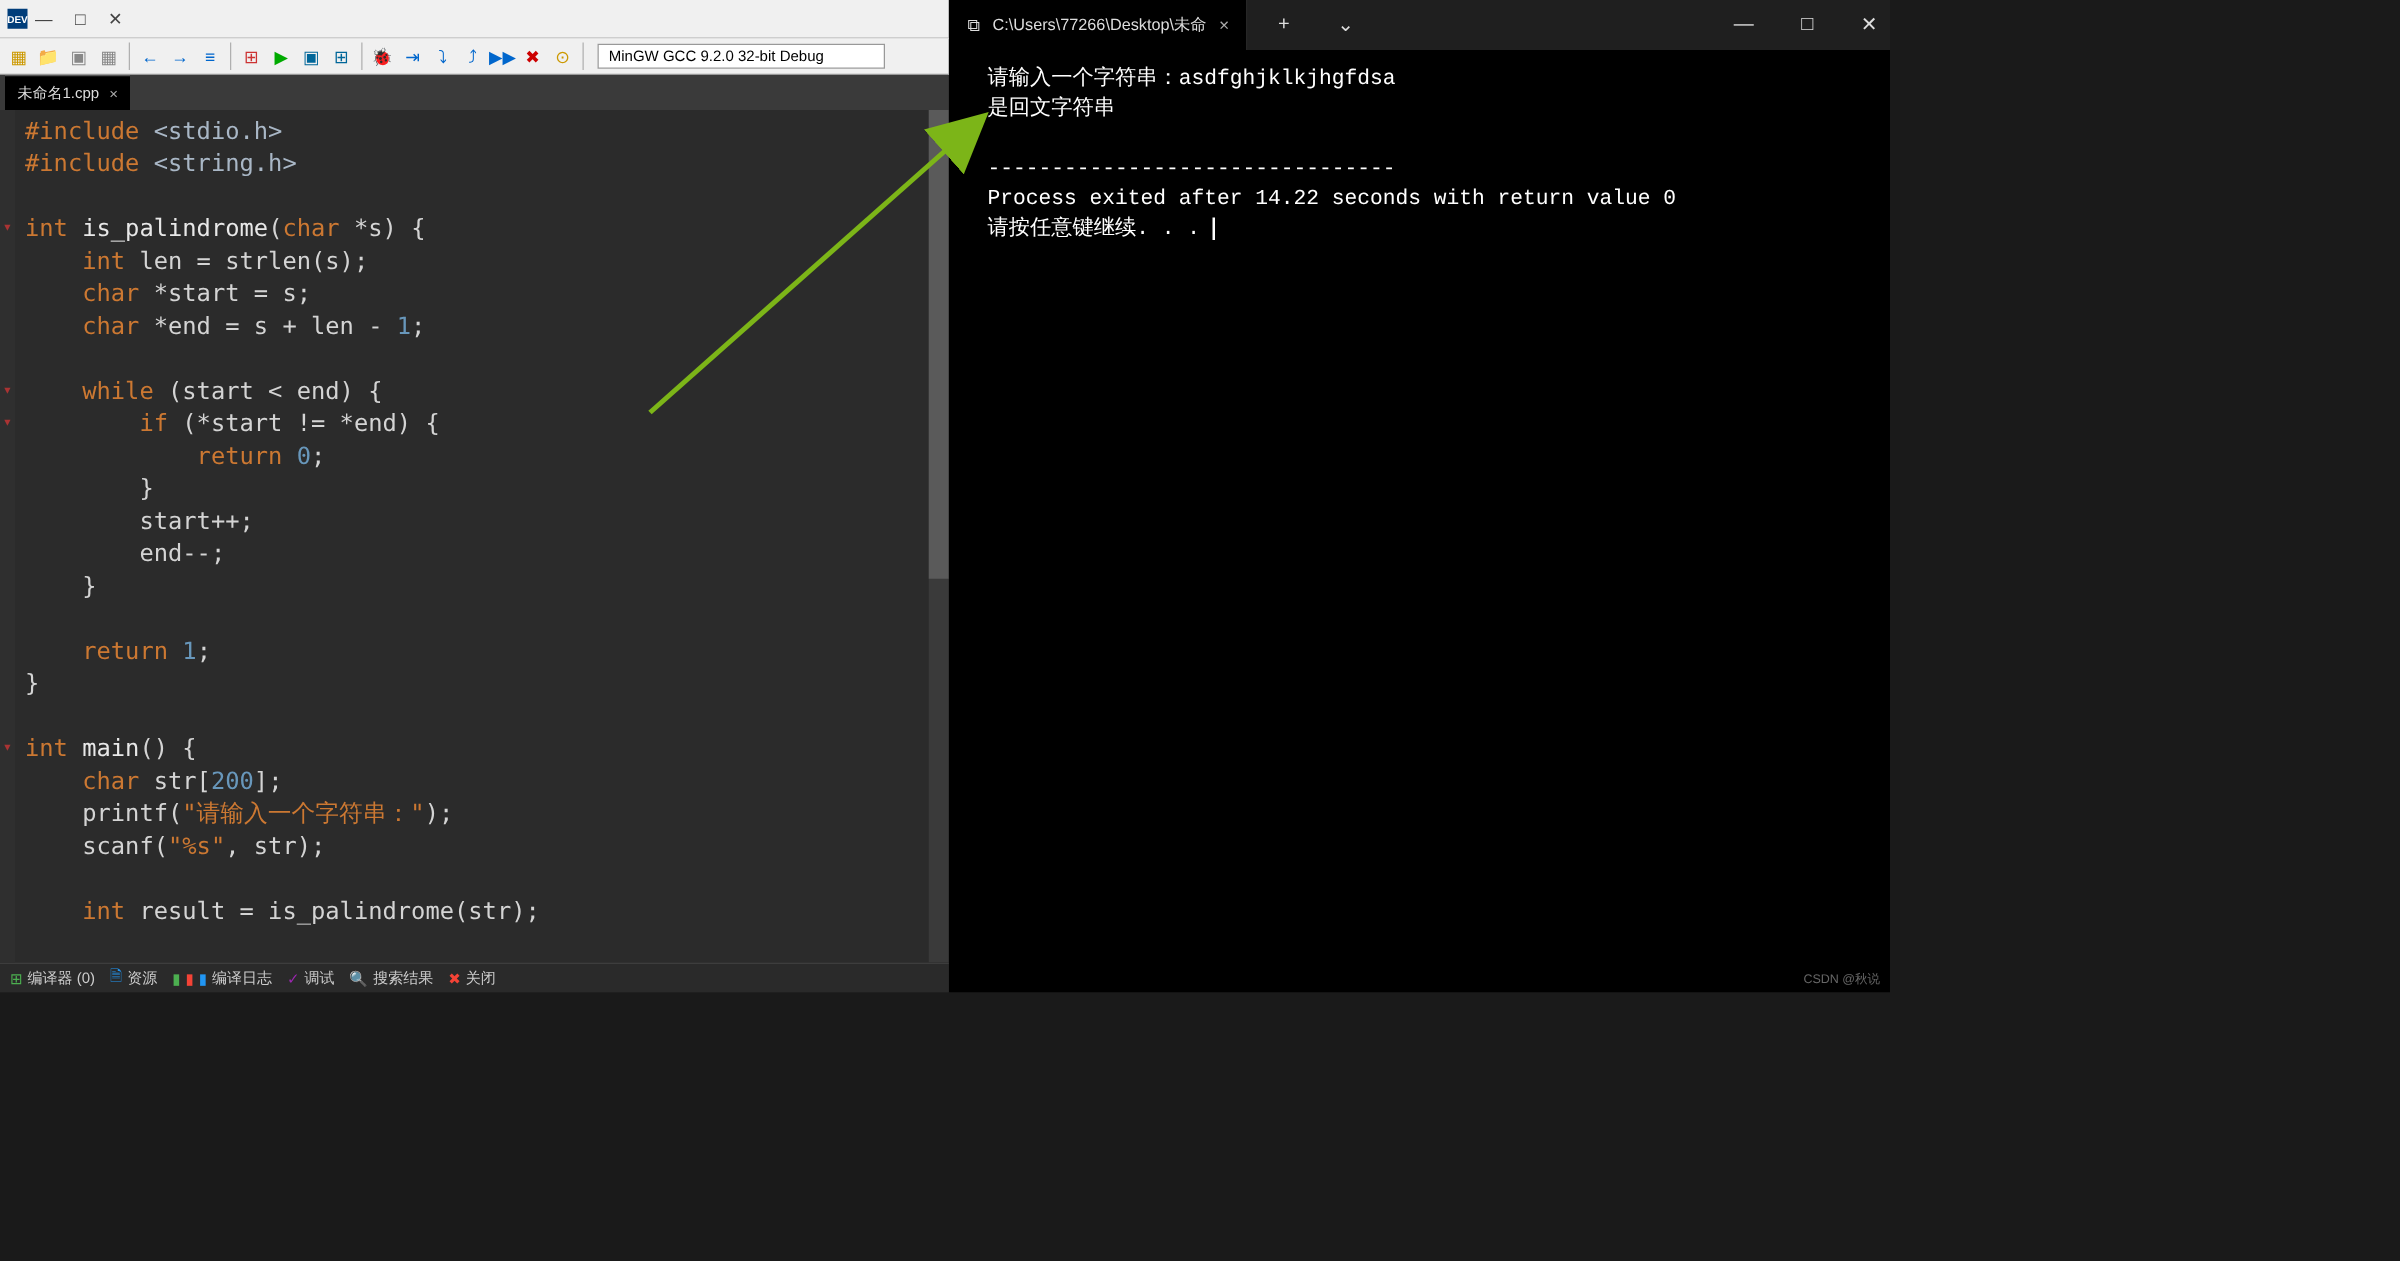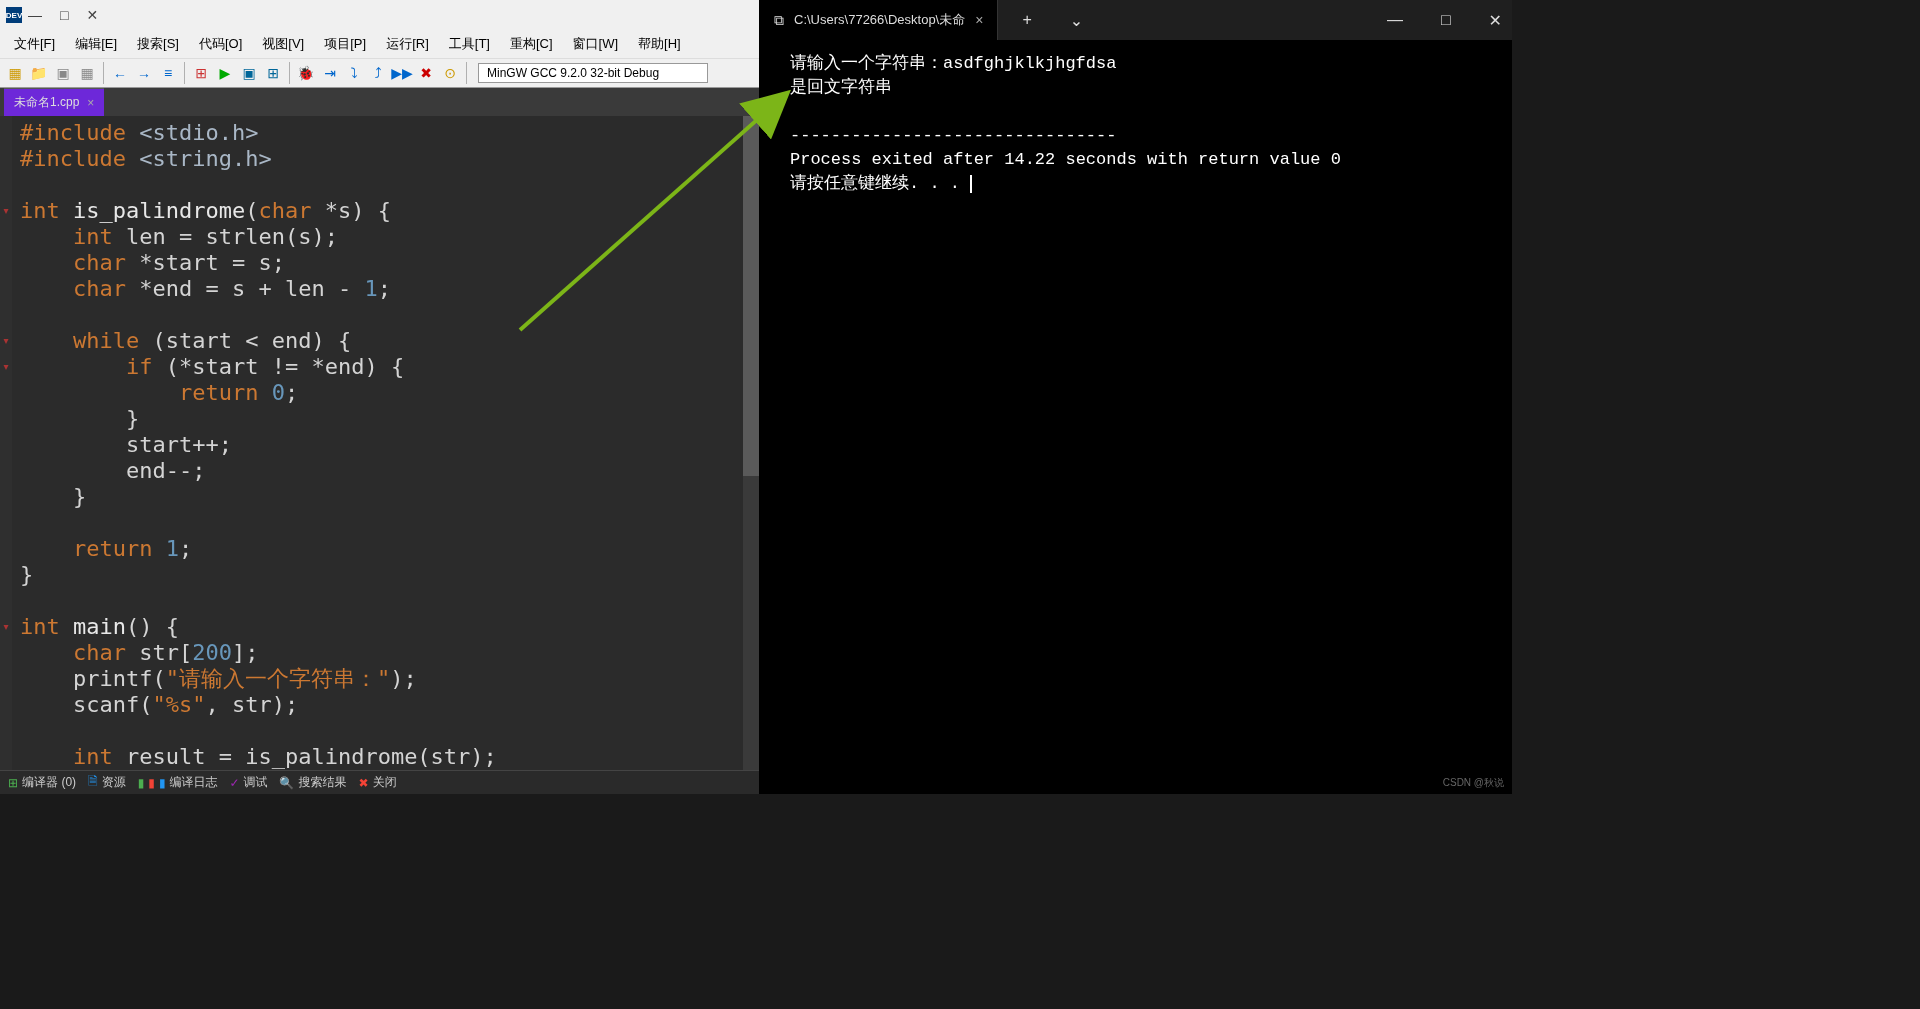--- a/index.html
+++ b/index.html
@@ -19,27 +19,27 @@
 .titlebar .title { flex: 1; }
 .titlebar .winbtns { display: flex; gap: 18px; color: #444; font-size: 14px; }
 .titlebar .winbtns span { cursor: pointer; }
 .menubar { height: 28px; background: #f0f0f0; display: flex; align-items: center; padding: 0 4px; color: #000; font-size: 13px; }
 .menubar .mi { padding: 4px 10px; cursor: pointer; }
 .toolbar { height: 30px; background: #f0f0f0; display: flex; align-items: center; padding: 2px 4px; border-top: 1px solid #ddd; border-bottom: 1px solid #999; gap: 2px; }
 .tbtn { width: 22px; height: 22px; display: flex; align-items: center; justify-content: center; cursor: pointer; font-size: 14px; border: 1px solid transparent; }
 .tsep { width: 1px; height: 22px; background: #b0b0b0; margin: 0 3px; }
 .compiler-sel { background: #fff; border: 1px solid #999; padding: 2px 8px; font-size: 12px; margin-left: 6px; min-width: 230px; }
 .filetabs { height: 28px; background: #3a3a3a; display: flex; align-items: flex-end; padding-left: 4px; }
-.filetab { background: #6d28d9; color: #ddd; padding: 5px 10px; display: flex; align-items: center; gap: 8px; font-size: 12px; border-top: 1px solid #555; }
+.filetab { background: #000000; color: #ddd; padding: 5px 10px; display: flex; align-items: center; gap: 8px; font-size: 12px; border-top: 1px solid #555; }
 .filetab .x { color: #aaa; cursor: pointer; font-size: 12px; }
 .editor { flex: 1; display: flex; background: #2b2b2b; overflow: hidden; position: relative; }
 .gutter { width: 56px; background: #2f2f2f; text-align: right; padding: 4px 10px 4px 0; color: #7a7a7a; font-family: Consolas, monospace; font-size: 16px; line-height: 26px; border-right: 1px solid #444; }
 .fold-gutter { width: 12px; background: #2f2f2f; padding-top: 4px; line-height: 26px; font-size: 10px; color: #a33; text-align: center; }
 .fold-marker { display: block; height: 26px; }
-.code { flex: 1; padding: 4px 8px; font-family: Consolas, monospace; font-size: 22px; line-height: 26px; color: #d4d4d4; white-space: pre; overflow: hidden; }
+.code { flex: 1; padding: 4px 8px; font-family: Consolas, monospace; font-size: 19px; line-height: 26px; color: #d4d4d4; white-space: pre; overflow: hidden; }
 .kw { color: #cc7832; font-weight: normal; }
 .fn { color: #e8e8e8; }
 .type { color: #cc7832; }
 .num { color: #6897bb; }
 .str { color: #cc7832; }
 .inc { color: #cc7832; }
 .hdr { color: #a9b7c6; }
 .scrollbar { position: absolute; right: 0; top: 0; width: 16px; height: 100%; background: #3a3a3a; }
 .scrollbar .thumb { position: absolute; top: 0; width: 100%; height: 55%; background: #5a5a5a; }
 .statusbar { height: 24px; background: #2a2a2a; display: flex; align-items: center; padding: 0 4px; color: #ccc; font-size: 12px; gap: 4px; border-top: 1px solid #444; }
@@ -67,33 +67,20 @@
 
   <div class="titlebar">
     <div class="icon">DEV</div>
     <div class="winbtns">
       <span>—</span>
       <span>□</span>
       <span>✕</span>
     </div>
   </div>
 
-  <div class="menubar">
-    <div class="mi">文件[F]</div>
-    <div class="mi">编辑[E]</div>
-    <div class="mi">搜索[S]</div>
-    <div class="mi">代码[O]</div>
-    <div class="mi">视图[V]</div>
-    <div class="mi">项目[P]</div>
-    <div class="mi">运行[R]</div>
-    <div class="mi">工具[T]</div>
-    <div class="mi">重构[C]</div>
-    <div class="mi">窗口[W]</div>
-    <div class="mi">帮助[H]</div>
-  </div>
 
   <div class="toolbar">
     <div class="tbtn" style="color:#c90">▦</div>
     <div class="tbtn" style="color:#c90">📁</div>
     <div class="tbtn" style="color:#888">▣</div>
     <div class="tbtn" style="color:#888">▦</div>
     <div class="tsep"></div>
     <div class="tbtn" style="color:#06c">←</div>
     <div class="tbtn" style="color:#06c">→</div>
     <div class="tbtn" style="color:#06c">≡</div>

